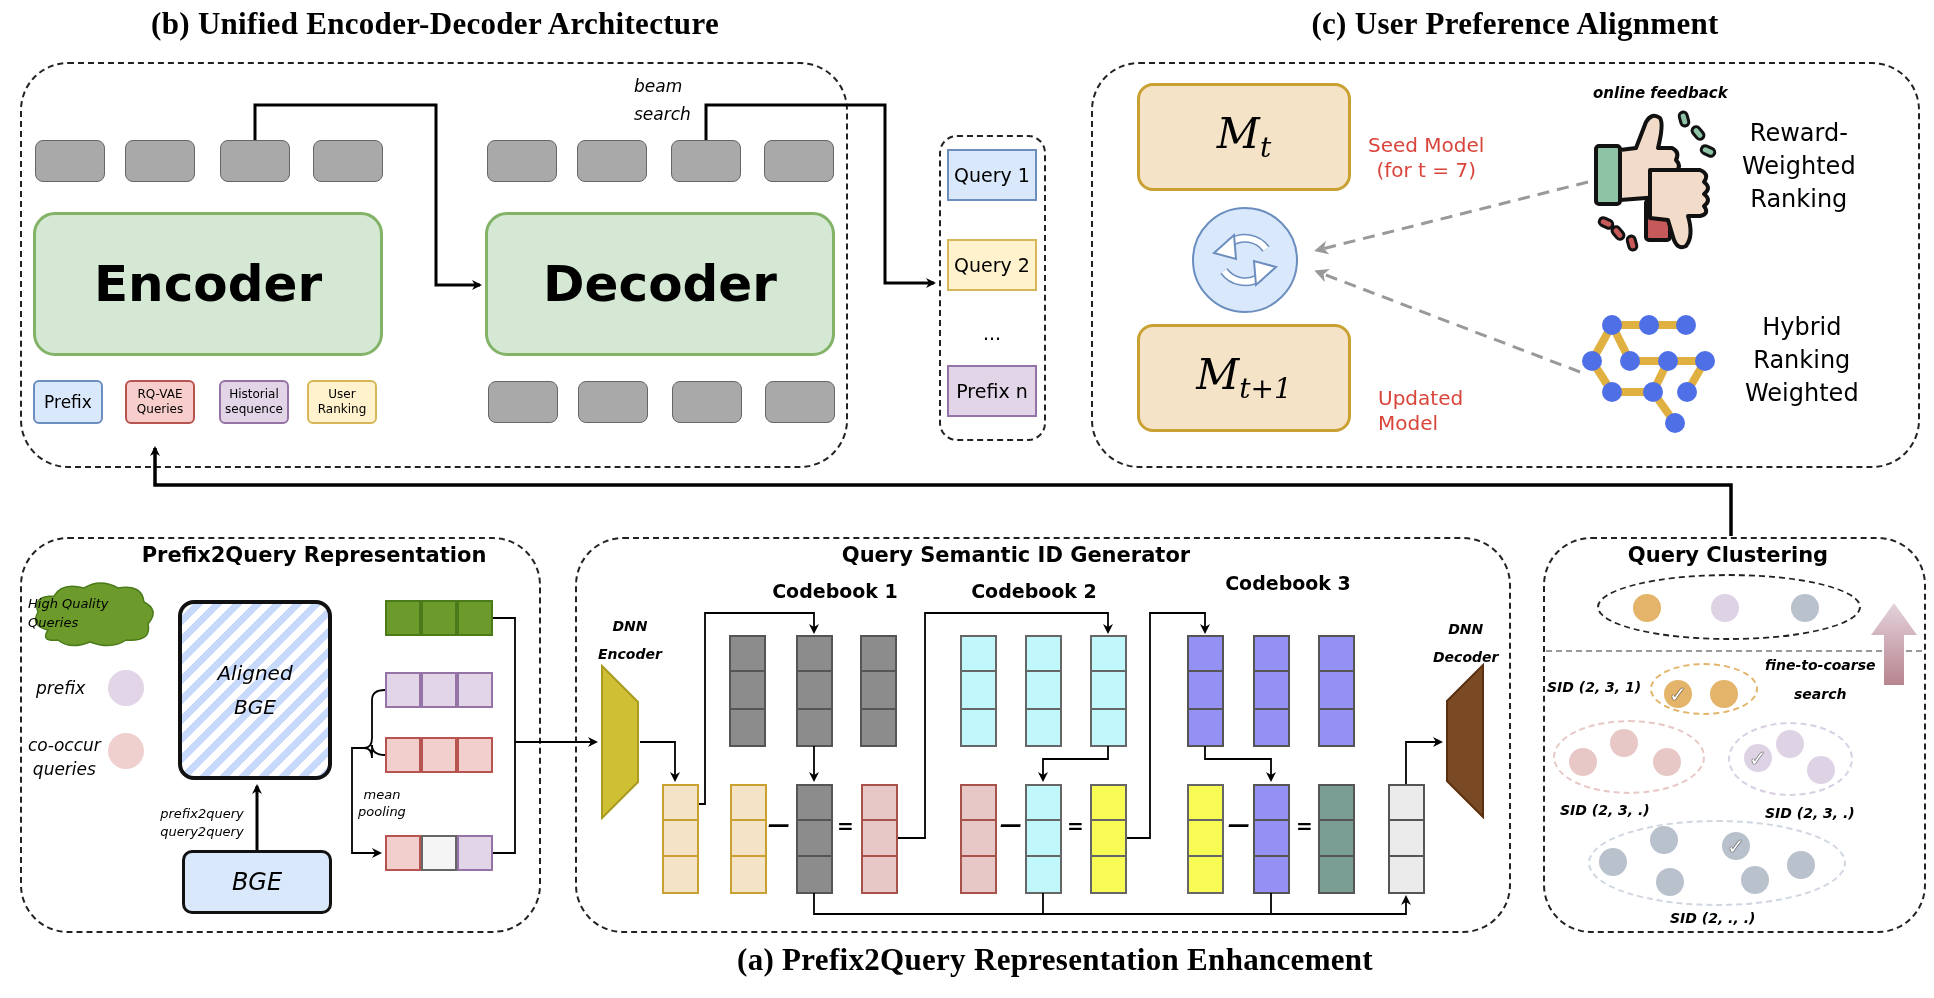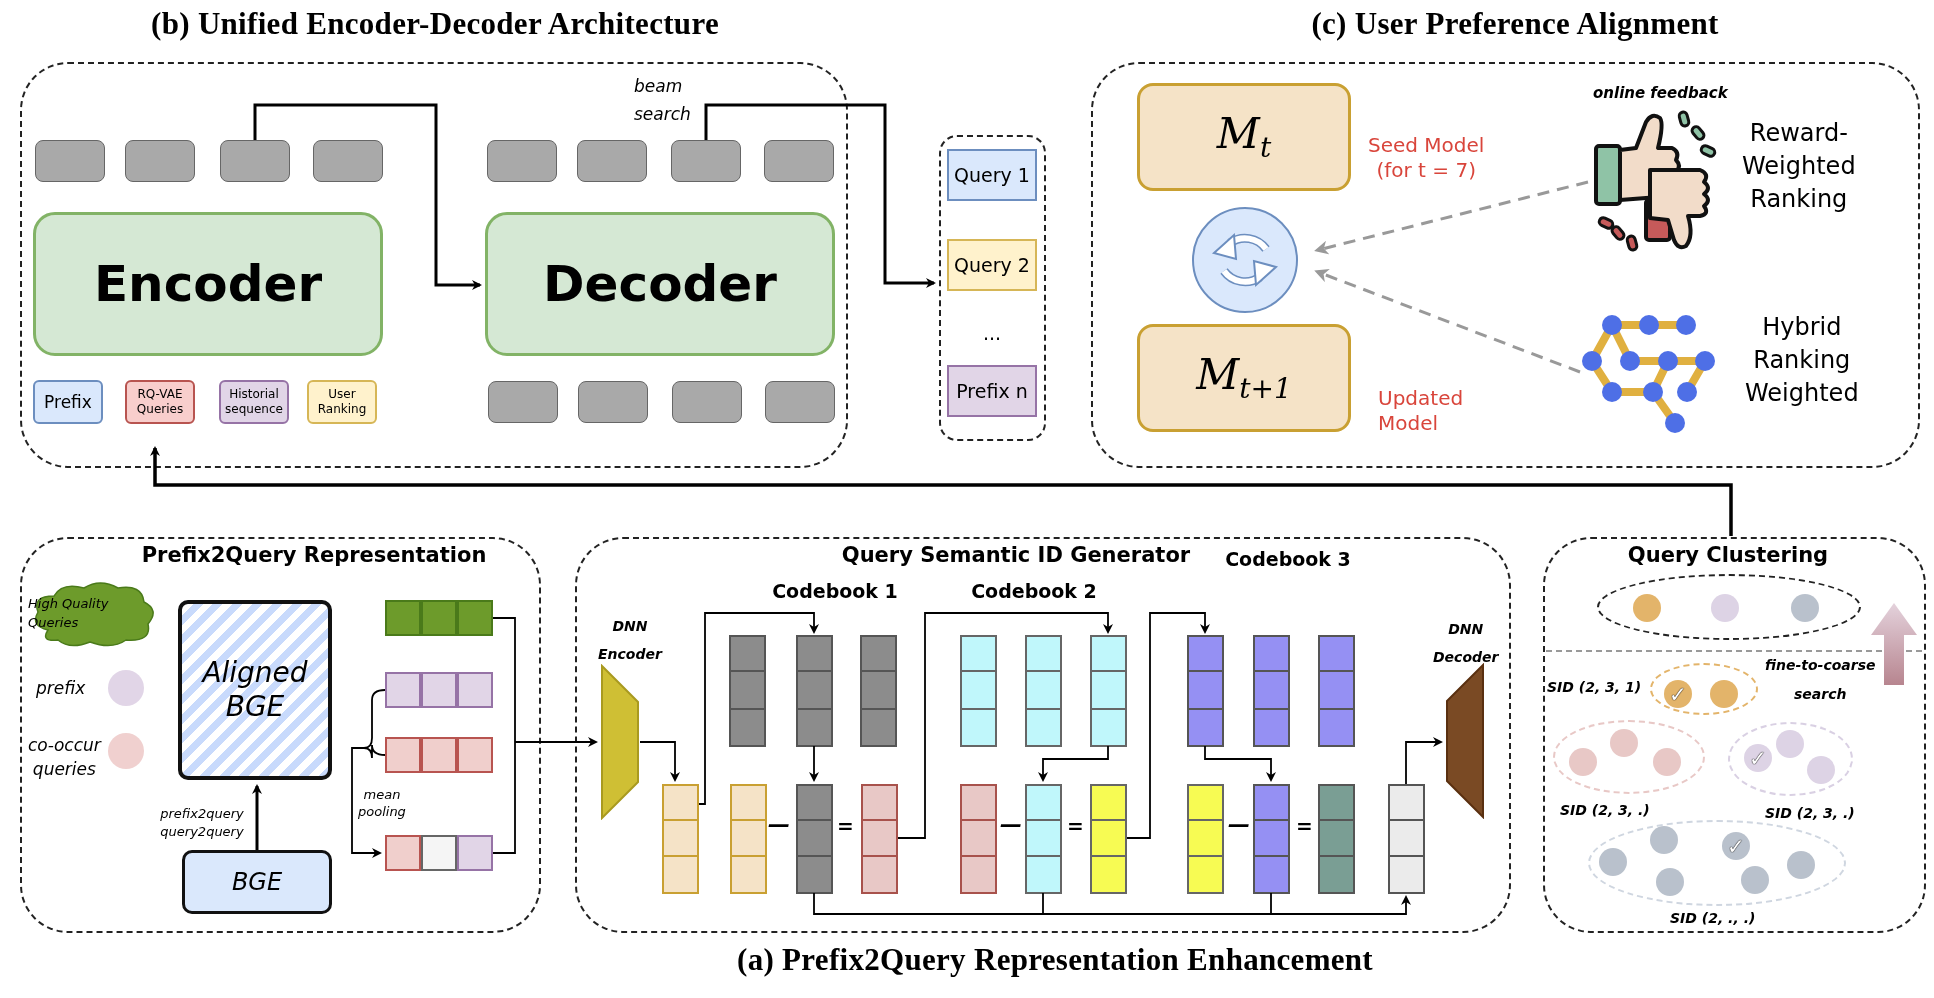--- a/index.html
+++ b/index.html
@@ -200,21 +200,21 @@
 </div>
 
 <div class="abs" style="left:36px; top:678px; font-size:17px;">prefix</div>
 <div class="dot" style="left:108px; top:670px; width:36px; height:36px; background:#e1d5e7;"></div>
 <div class="abs" style="left:28px; top:733px; font-size:17px; line-height:24px; text-align:center;">
   <div>co-occur</div>
     <div>queries</div>
 </div>
 <div class="dot" style="left:108px; top:733px; width:36px; height:36px; background:#f0d0cf;"></div>
 
-<div class="abs" style="left:178px; top:600px; width:154px; height:180px; border:4px solid #111; border-radius:10px; box-sizing:border-box; background:repeating-linear-gradient(-45deg,#c8dafc 0 7px,#fff 7px 14px); display:flex; align-items:center; justify-content:center; font-size:28px; line-height:34px; text-align:center;">
+<div class="abs" style="left:178px; top:600px; width:154px; height:180px; border:4px solid #111; border-radius:16px; box-sizing:border-box; background:repeating-linear-gradient(-45deg,#c8dafc 0 7px,#fff 7px 14px); display:flex; align-items:center; justify-content:center; font-size:20px; line-height:34px; text-align:center;">
   <div>
       <div>Aligned</div>
       <div>BGE</div>
     </div>
 </div>
 
 <div class="abs" style="left:150px; top:805px; width:104px; text-align:center; font-size:13px; line-height:18px; background:#fff;">
   <div>prefix2query</div>
     <div>query2query</div>
 </div>
@@ -254,21 +254,21 @@
   <div>DNN</div>
     <div>Encoder</div>
 </div>
 <div class="abs smallbold" style="left:1433px; top:615px; font-size:14px; line-height:28px; text-align:center;">
   <div>DNN</div>
     <div>Decoder</div>
 </div>
 
 <div class="subtitle" style="left:835px; top:580px; font-size:19px;">Codebook 1</div>
 <div class="subtitle" style="left:1034px; top:580px; font-size:19px;">Codebook 2</div>
-<div class="subtitle" style="left:1288px; top:548px; font-size:19px;">Codebook 3</div>
+<div class="subtitle" style="left:1288px; top:572px; font-size:19px;">Codebook 3</div>
 
 <div class="abs" style="left:600px; top:664px; width:40px; height:156px;">
   <svg width="40" height="156">
       <polygon points="2,2 38,38 38,118 2,154" fill="#cfbf34" stroke="#a99a20" stroke-width="2"></polygon>
     </svg>
 </div>
 <div class="abs" style="left:1445px; top:663px; width:40px; height:156px;">
   <svg width="40" height="156">
       <polygon points="2,38 38,2 38,154 2,118" fill="#7a4a24" stroke="#5a3010" stroke-width="2"></polygon>
     </svg>

